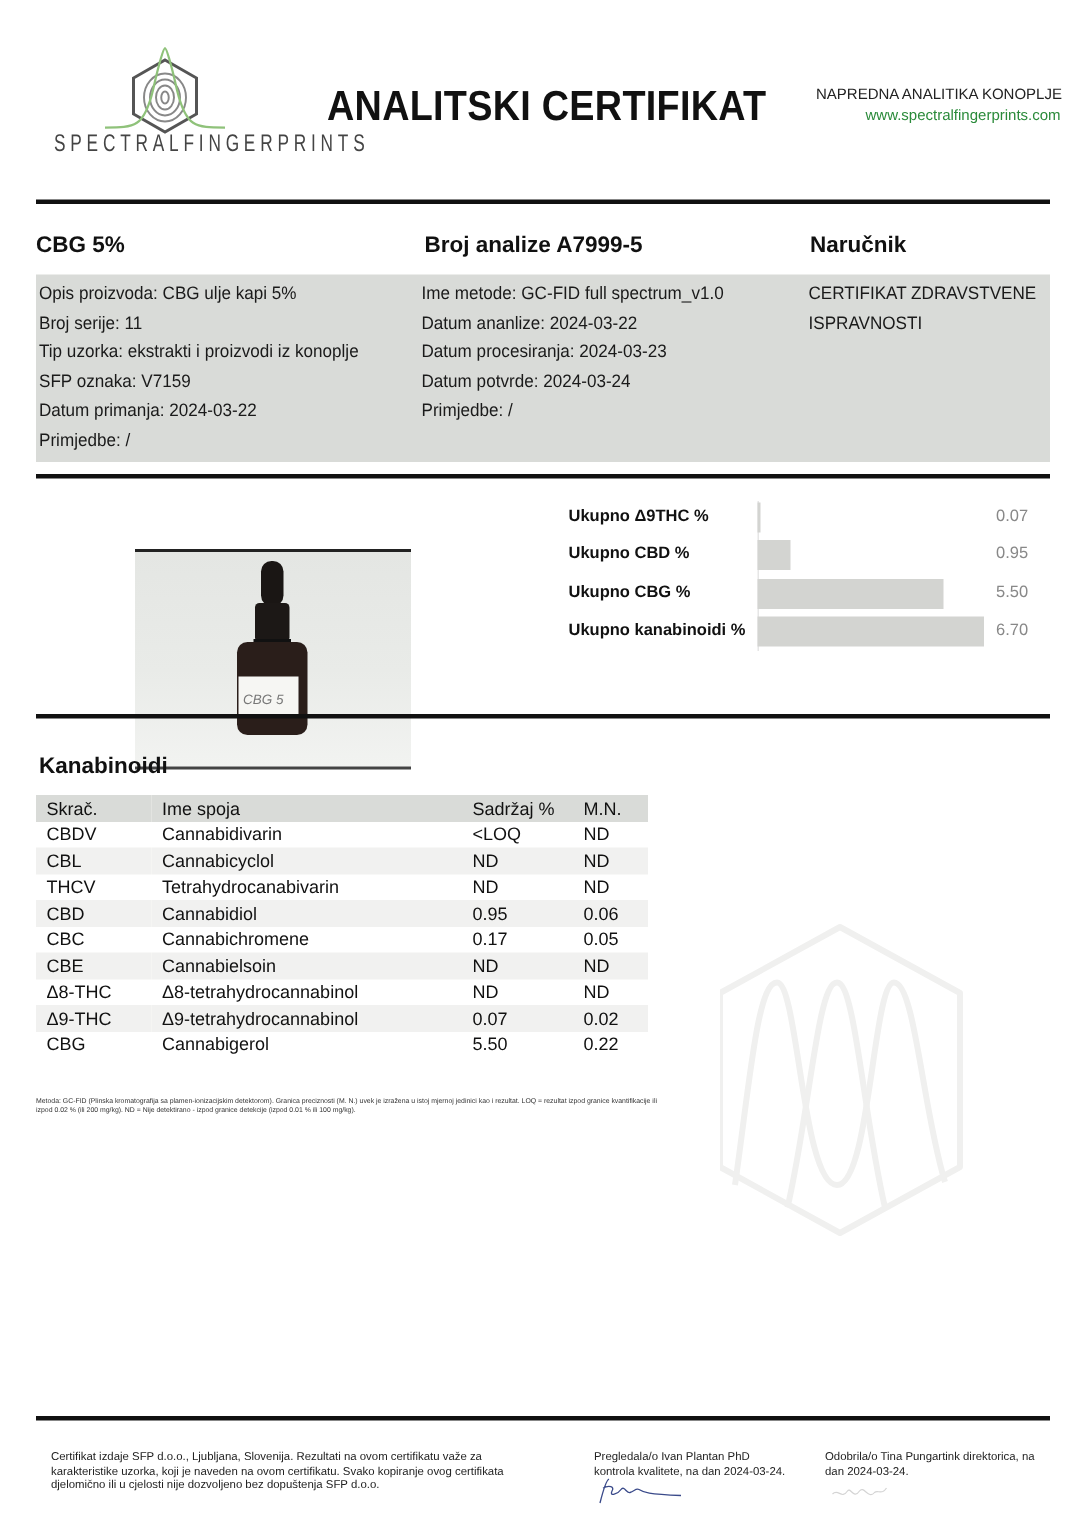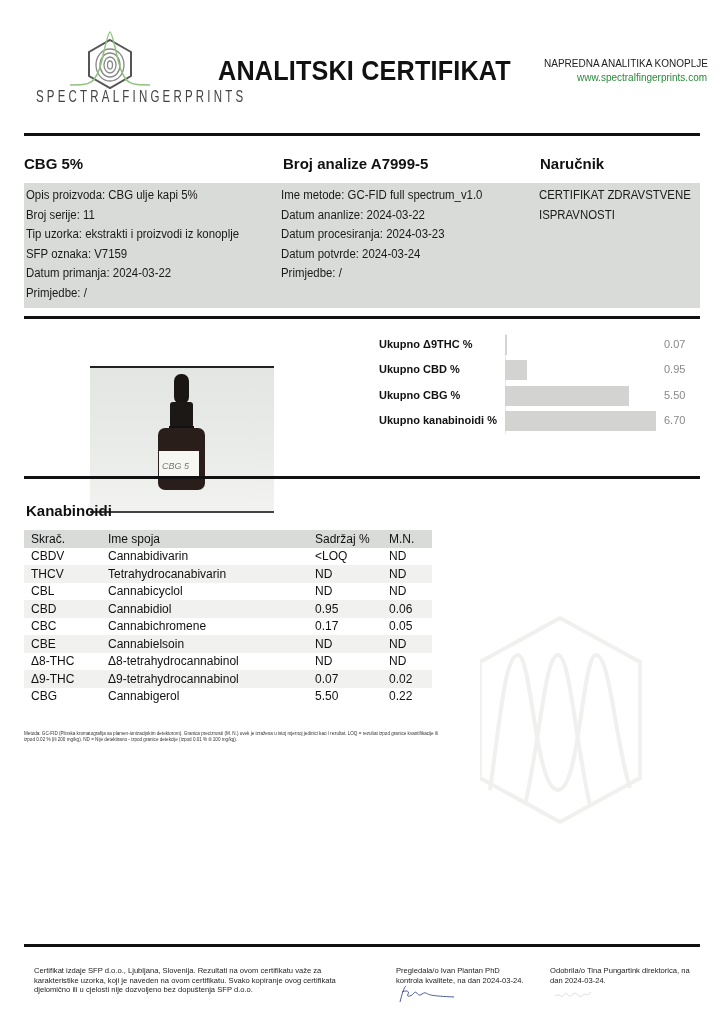--- a/index.html
+++ b/index.html
@@ -147,28 +147,28 @@
     </tr>
   </thead>
   <tbody>
     <tr>
         <td>CBDV</td>
         <td>Cannabidivarin</td>
         <td>&lt;LOQ</td>
         <td>ND</td>
       </tr>
     <tr>
+        <td>CBL</td>
+        <td>Cannabicyclol</td>
+        <td>ND</td>
+        <td>ND</td>
+      </tr>
+    <tr>
         <td>THCV</td>
         <td>Tetrahydrocanabivarin</td>
-        <td>ND</td>
-        <td>ND</td>
-      </tr>
-    <tr>
-        <td>CBL</td>
-        <td>Cannabicyclol</td>
         <td>ND</td>
         <td>ND</td>
       </tr>
     <tr>
         <td>CBD</td>
         <td>Cannabidiol</td>
         <td>0.95</td>
         <td>0.06</td>
       </tr>
     <tr>

